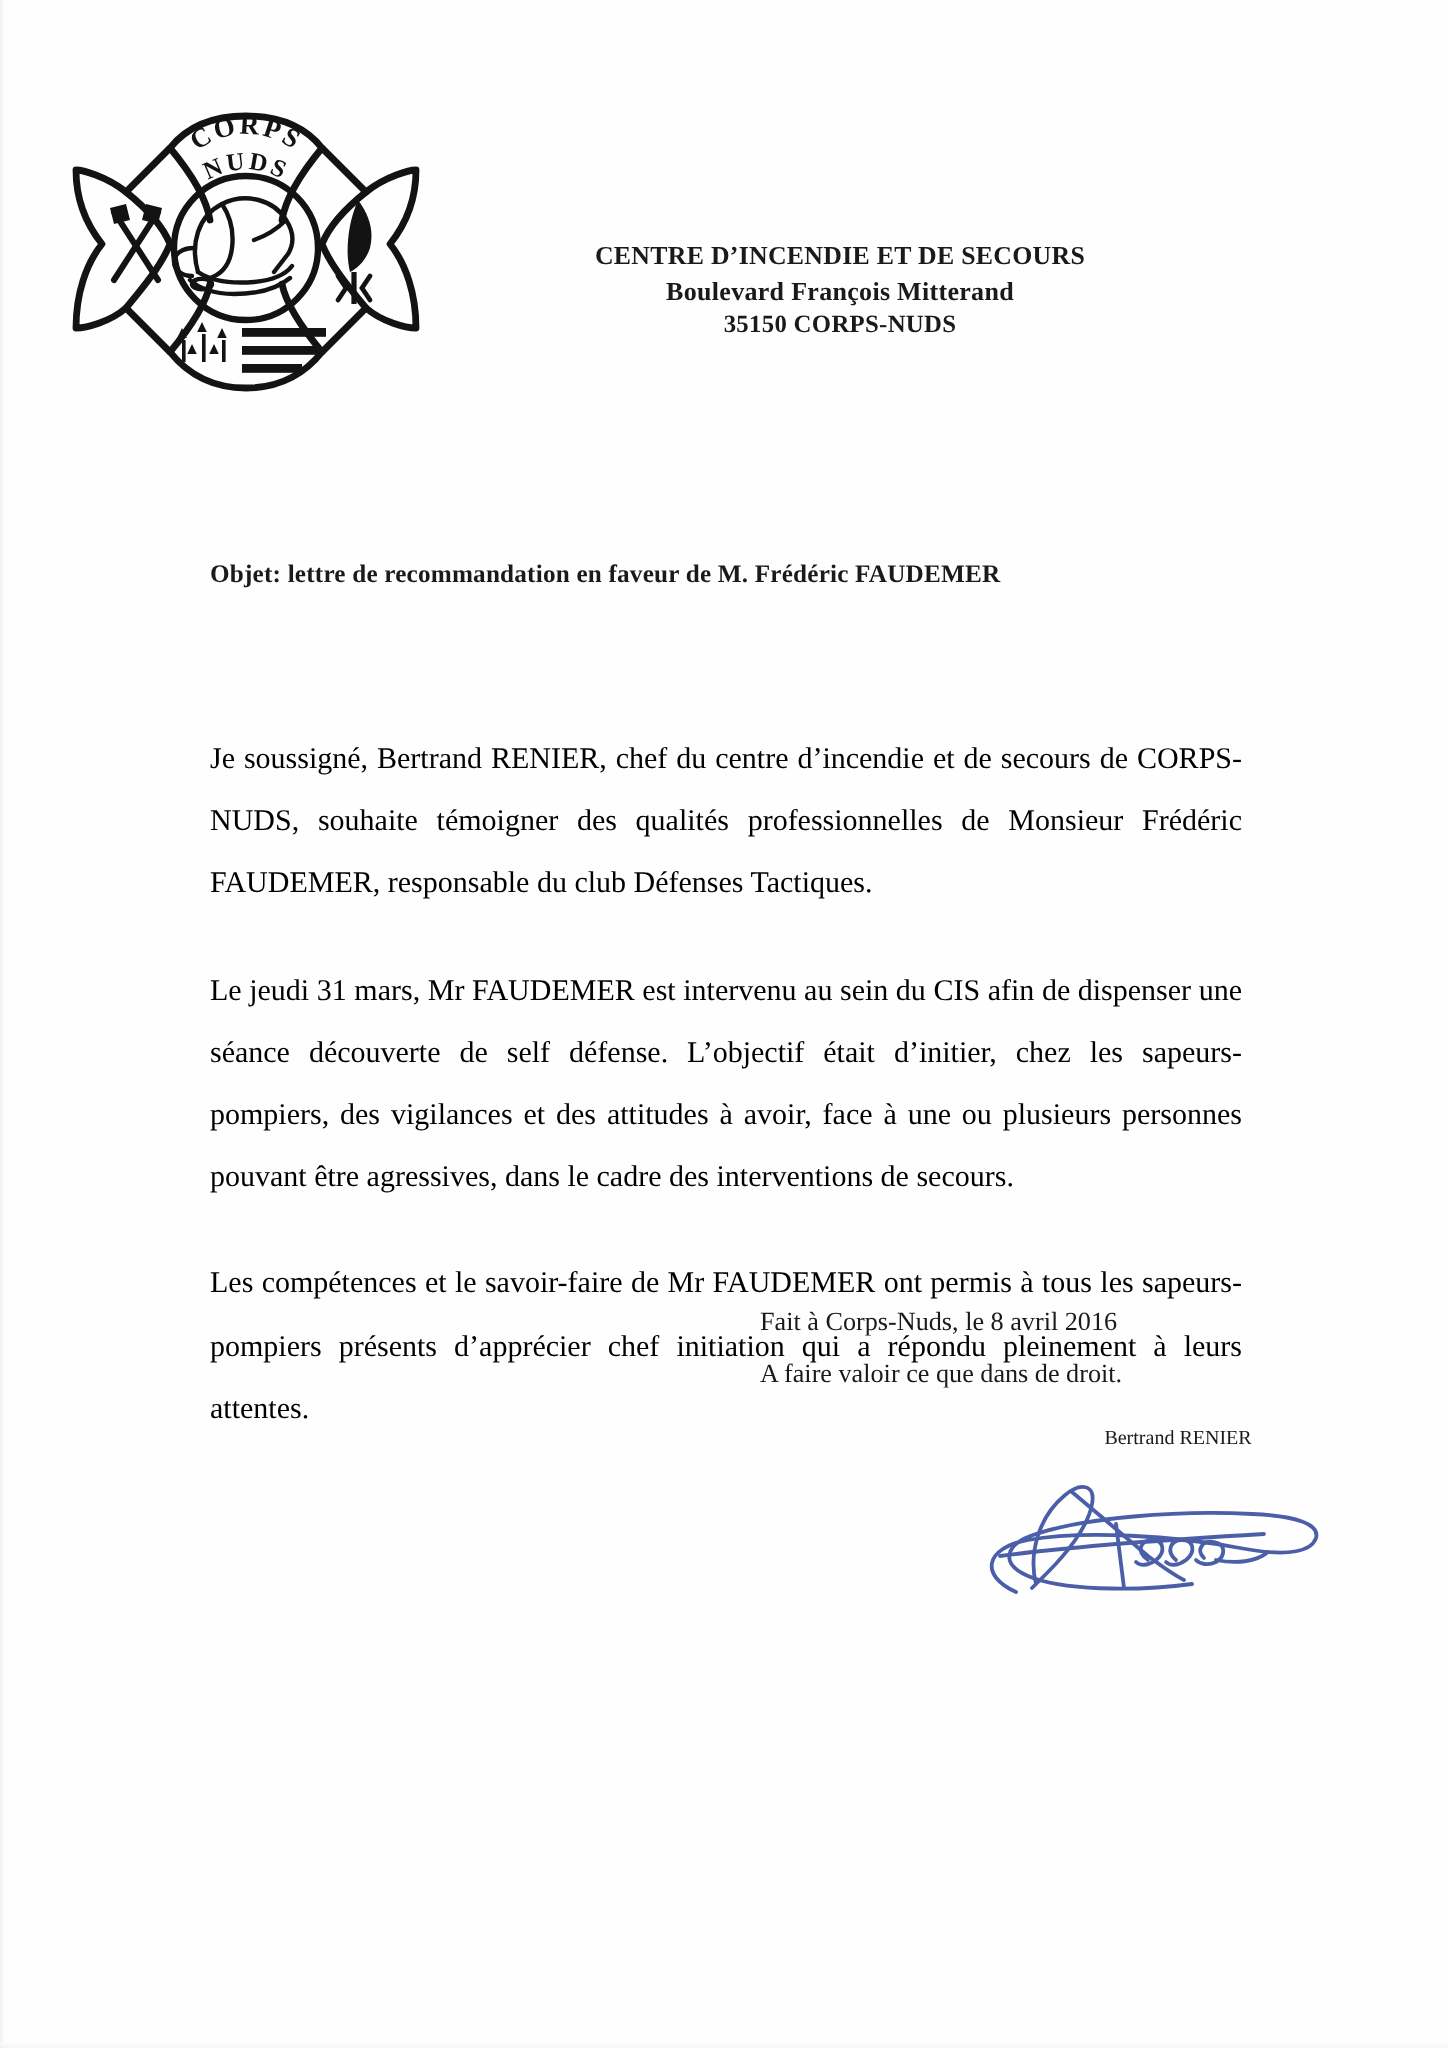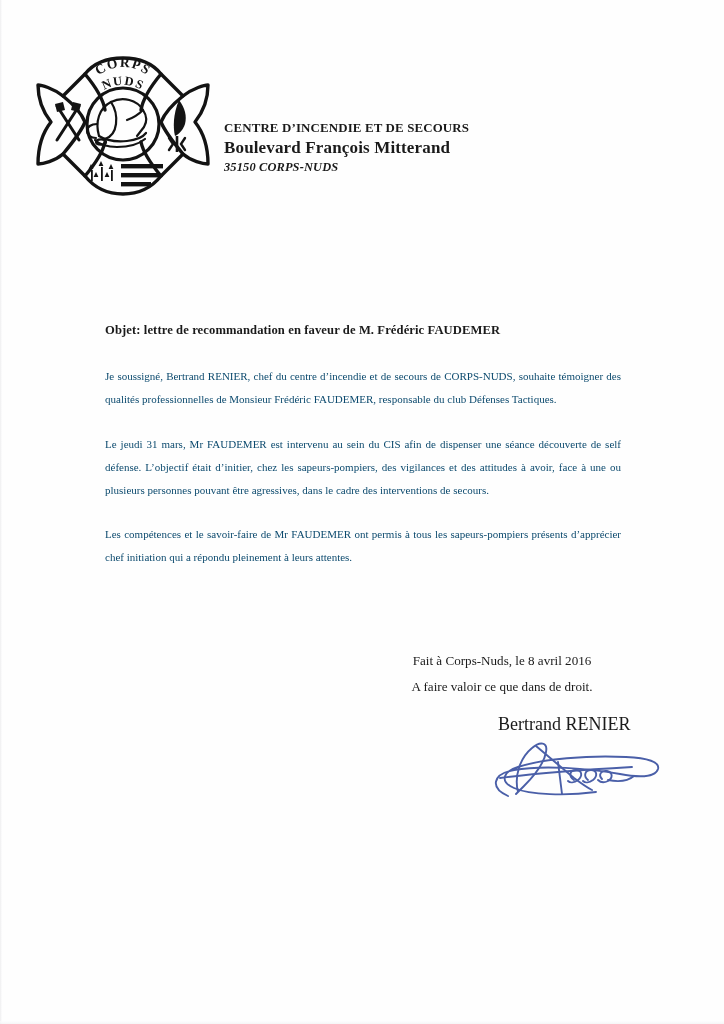--- a/index.html
+++ b/index.html
@@ -49,86 +49,85 @@
     position: absolute;
     left: 33px;
     top: 0;
     width: 180px;
     height: 163px;
   }
   .logo-wrap svg { display: block; }
 
   .org-block {
     position: absolute;
-    left: 224px;
+    left: 236px;
     top: 68px;
     width: 368px;
-    text-align: left;
+    text-align: center;
     line-height: 1.32;
   }
   .org-line {
     font-weight: bold;
     font-size: 12.6px;
     letter-spacing: .15px;
     white-space: nowrap;
   }
   .org-line.l1, .org-line.l2 { font-size: 12.9px; }
-  .org-line.l3 { font-size: 17px; }
-  .org-line.l4 { font-size: 12.4px; font-style: italic; }
+  .org-line.l3 { font-size: 13px; }
+  .org-line.l4 { font-size: 12.4px; }
 
   
   .subject {
     position: absolute;
     left: 105px;
     top: 280px;
     font-weight: bold;
     font-size: 12.6px;
     letter-spacing: .1px;
-    margin-top: 43px;
   }
 
   
   .body-copy {
     position: absolute;
     left: 105px;
     top: 365px;
     width: 516px;
   }
   .para {
     text-align: justify;
-    font-size: 11px;
+    font-size: 15px;
     line-height: 2.08;
     margin: 0 0 22px 0;
-    color: #0c4a6e;
+    color: #000000;
   }
   .para:last-child { margin-bottom: 0; }
 
   
   .closing {
     position: absolute;
     left: 380px;
     top: 648px;
     width: 244px;
-    text-align: center;
   }
   .closing-line {
     font-size: 13.1px;
     line-height: 2.0;
     white-space: nowrap;
   }
 
   
   .signature-block {
     position: absolute;
     left: 470px;
     top: 714px;
     width: 210px;
   }
   .signer-name {
-    font-size: 18px;
+    font-size: 10px;
+    text-align: center;
     padding-left: 28px;
     white-space: nowrap;
   }
   .sig-mark {
     position: absolute;
     left: 0;
     top: 12px;
     width: 200px;
     height: 78px;
   }

